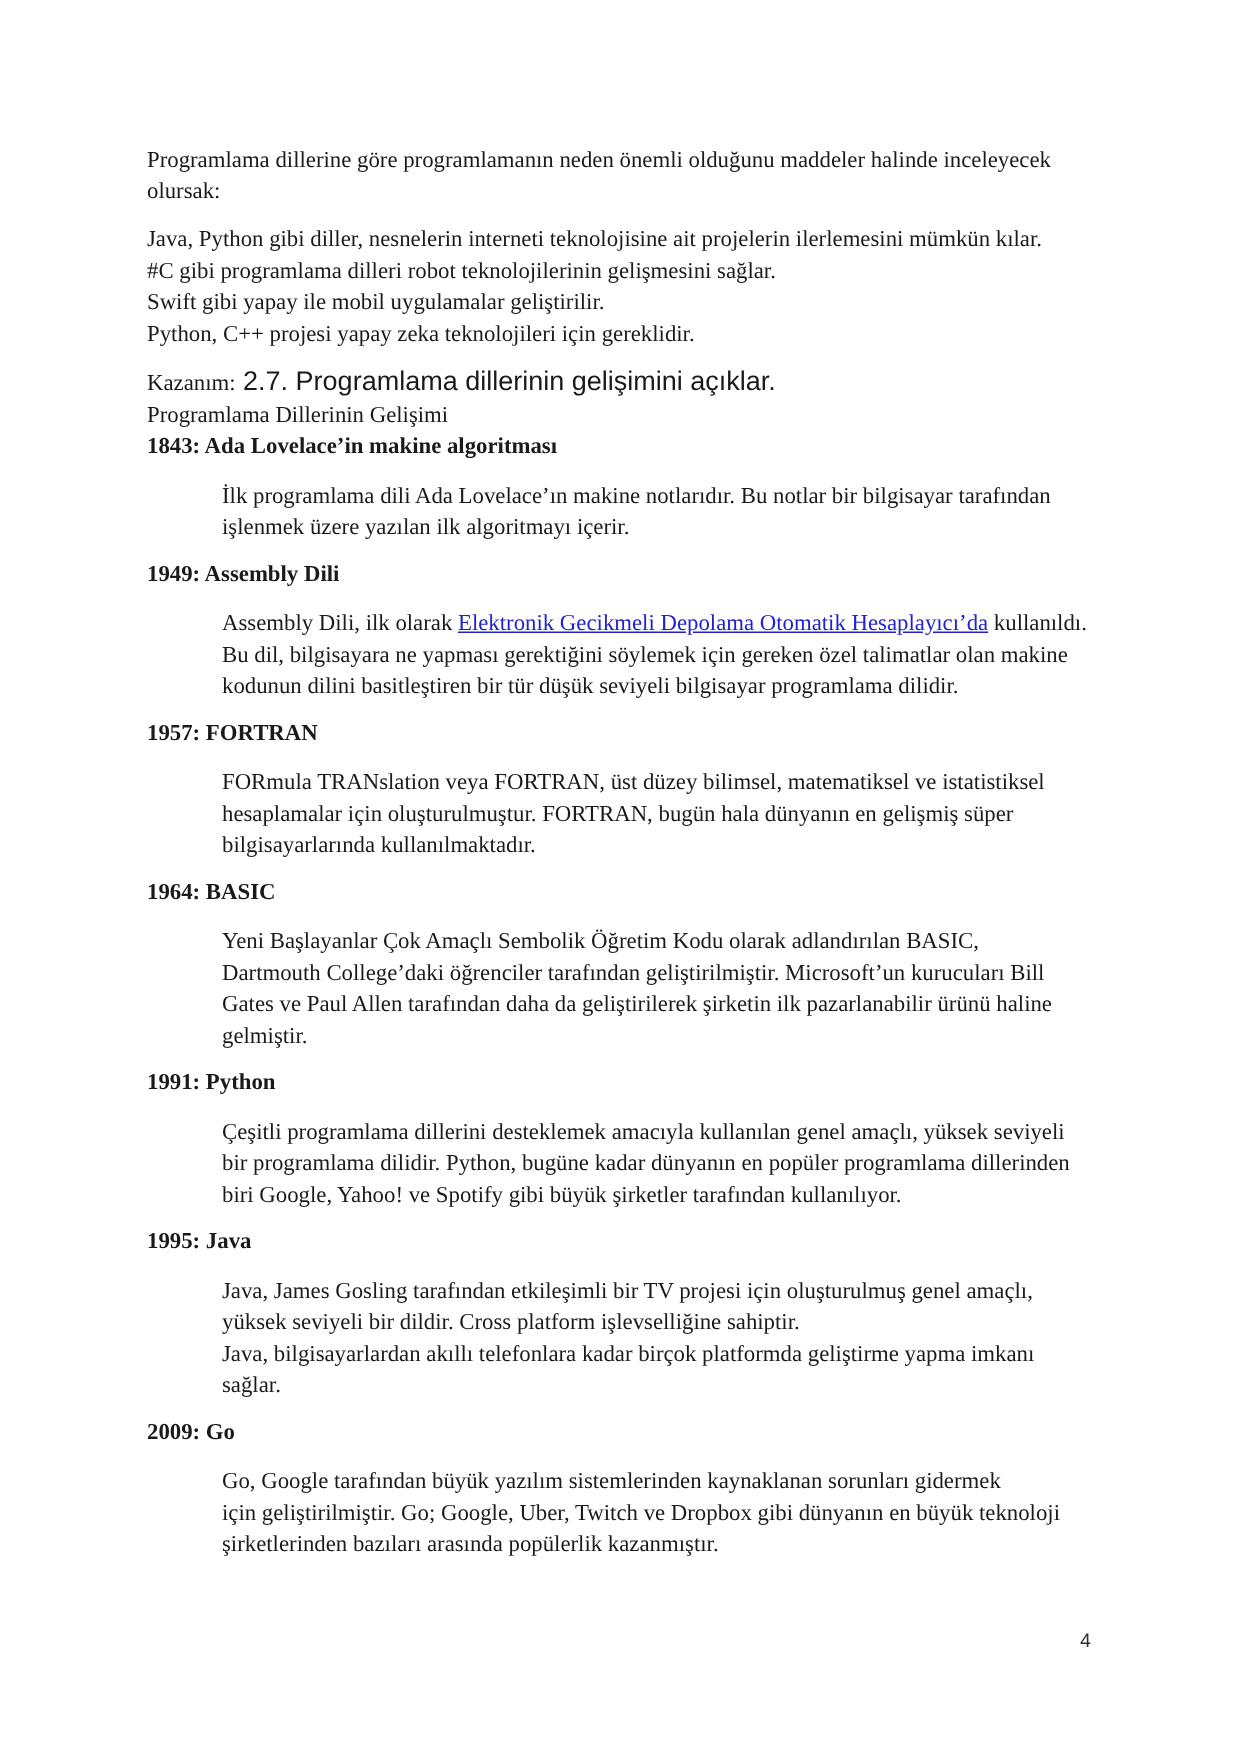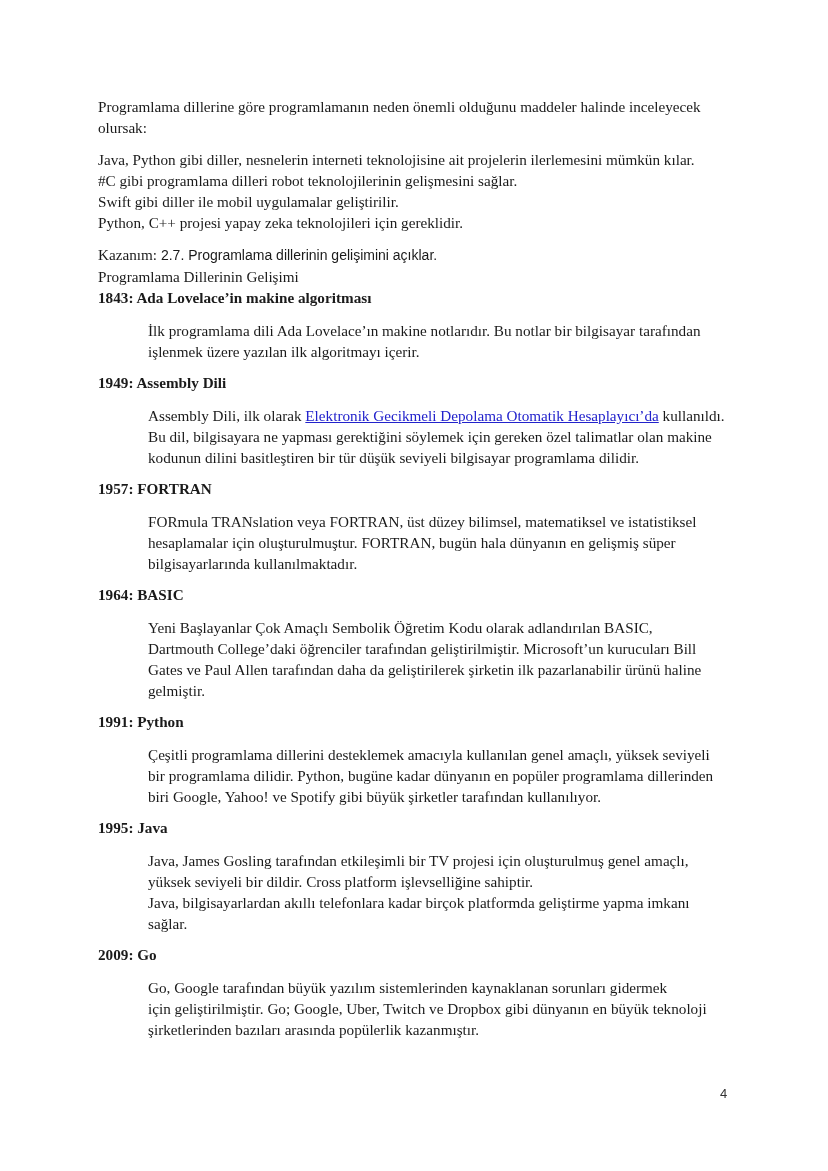--- a/index.html
+++ b/index.html
@@ -8,42 +8,42 @@
       position: absolute; left: 0; top: 0; width: 819px; height: 1171px;
       font-family: "Liberation Serif", "DejaVu Serif", serif;
       color: #1a1a1a; font-size: 15.2px; line-height: 21px; text-decoration: underline;
     }
     .content { position: absolute; left: 98px; top: 96px; width: 650px; }
     p { margin: 0; }
     .intro { margin-bottom: 11px; }
     .bullets { margin-bottom: 11px; }
     .bullets div { white-space: nowrap; }
     .kazanim-line { white-space: nowrap; }
-    .sans { font-family: "Liberation Sans", "DejaVu Sans", sans-serif; font-size: 14px; }
+    .sans { font-family: "Liberation Sans", "DejaVu Sans", sans-serif; font-size: 18px; }
     .section-title-main { margin-bottom: 0; }
     .sec-head { font-weight: bold; margin: 0 0 12px 0; }
     .sec-body { margin-left: 50px; margin-bottom: 10px; width: 600px; }
     a.link { color: #2222cc; text-decoration: underline; text-align: center; }
     .page-num {
       position: absolute; left: 720px; top: 1083px;
       font-family: "Liberation Sans", "DejaVu Sans", sans-serif; font-size: 13px; color: #333;
     }
   </style>
 </head>
 <body>
 
 <div class="page">
   <div class="content">
 
     <p class="intro" style="width:610px;">Programlama dillerine göre programlamanın neden önemli olduğunu maddeler halinde inceleyecek olursak:</p>
 
     <div class="bullets">
       <div>Java, Python gibi diller, nesnelerin interneti teknolojisine ait projelerin ilerlemesini mümkün kılar.</div>
       <div>#C gibi programlama dilleri robot teknolojilerinin gelişmesini sağlar.</div>
-      <div>Swift gibi diller ile mobil uygulamalar geliştirilir.</div>
+      <div>Swift gibi yapay ile mobil uygulamalar geliştirilir.</div>
       <div>Python, C++ projesi yapay zeka teknolojileri için gereklidir.</div>
     </div>
 
     <div class="kazanim-line">
       <span>Kazanım:</span><span class="sans"> 2.7. Programlama dillerinin gelişimini açıklar.</span>
     </div>
     <p class="section-title-main">Programlama Dillerinin Gelişimi</p>
 
     <p class="sec-head">1843: Ada Lovelace’in makine algoritması</p>
     <p class="sec-body" style="width:570px;">İlk programlama dili Ada Lovelace’ın makine notlarıdır. Bu notlar bir bilgisayar tarafından işlenmek üzere yazılan ilk algoritmayı içerir.</p>

